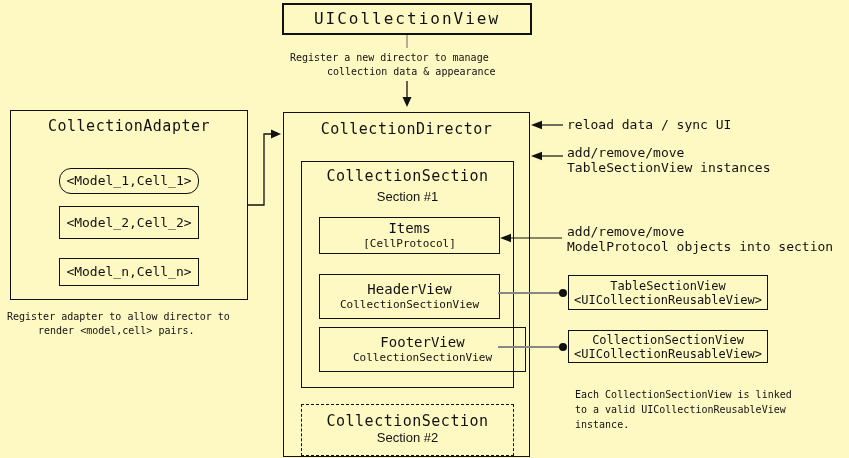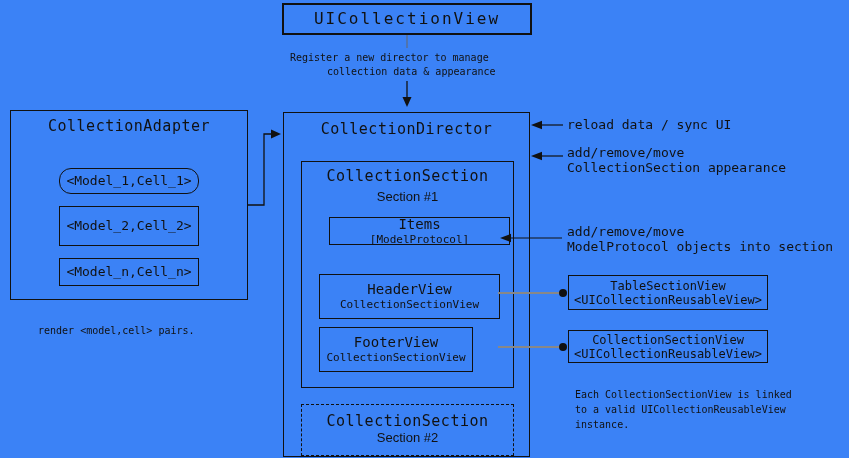--- a/index.html
+++ b/index.html
@@ -1,18 +1,18 @@
 <!DOCTYPE html>
 <html><head>
 <meta charset="utf-8">
 <style>
   * { margin:0; padding:0; box-sizing:border-box; }
   html,body { background:#ffffff; }
   body { font-family:"DejaVu Sans Mono", monospace; color:#111; }
-  #canvas { position:relative; width:849px; height:458px; background:#3b82f6; overflow:hidden; }
+  #canvas { position:relative; width:849px; height:458px; background:#fef9c3; overflow:hidden; }
   .box { position:absolute; border:1px solid #111; background:transparent; }
   .center-col { display:flex; flex-direction:column; align-items:center; justify-content:center; text-align:center; }
   .abs { position:absolute; }
 
   .t-big   { font-size:16px; letter-spacing:2px; line-height:28px; }
   .t-title { font-size:15px; letter-spacing:0.5px; line-height:18px; }
   .t-sub   { font-size:11px; line-height:14px; }
   .t-cell  { font-size:13px; line-height:16px; }
   .t-inner { font-size:14px; line-height:17px; }
   .t-sans  { font-family:"Liberation Sans", sans-serif; font-size:13px; line-height:16px; }
@@ -27,23 +27,23 @@
   #adapter .subtitle { position:absolute; top:24px; left:0; width:100%; text-align:center; }
   .model-cell { position:absolute; left:48px; width:140px; text-align:center; }
 
   #director { left:283px; top:112px; width:247px; height:345px; }
   #director > .title { position:absolute; top:7px; left:0; width:100%; text-align:center; }
 
   #section1 { left:17px; top:48px; width:213px; height:227px; }
   #section1 > .title { position:absolute; top:5px; left:0; width:100%; text-align:center; }
   #section1 > .subtitle { position:absolute; top:27px; left:0; width:100%; text-align:center; }
 
-  #items-box  { left:27px; top:55px;  width:181px; height:28px; }
+  #items-box  { left:17px; top:55px;  width:181px; height:37px; }
   #header-box { left:17px; top:112px; width:181px; height:45px; }
-  #footer-box { left:17px; top:165px; width:154px; height:45px; }
+  #footer-box { left:17px; top:165px; width:207px; height:45px; }
 
   #section2 { left:17px; top:291px; width:213px; height:52px; border-style:dashed; }
   #section2 > .title { position:absolute; top:7px; left:0; width:100%; text-align:center; }
   #section2 > .subtitle { position:absolute; top:25px; left:0; width:100%; text-align:center; }
 
   #table-box { left:568px; top:275px; width:200px; height:35px; }
   #csv-box   { left:568px; top:330px; width:200px; height:33px; }
 
   #connectors { position:absolute; left:0; top:0; width:849px; height:458px; pointer-events:none; }
 </style>
@@ -57,40 +57,41 @@
   </div>
 
   <span class="abs t-note" style="left:290px; top:51px;">Register a new director to manage</span>
   <span class="abs t-note" style="left:327px; top:65px;">collection data &amp; appearance</span>
 
   <div id="adapter" class="box">
     <div class="title t-title">CollectionAdapter</div>
     <div class="box model-cell t-cell center-col" style="top:57px; height:26px;border-radius:12px;">
       <span>&lt;Model_1,Cell_1&gt;</span>
     </div>
-    <div class="box model-cell t-cell center-col" style="top:95px; height:40px;">
+    <div class="box model-cell t-cell center-col" style="top:95px; height:33px;">
       <span>&lt;Model_2,Cell_2&gt;</span>
     </div>
     <div class="box model-cell t-cell center-col" style="top:147px; height:28px;">
       <span>&lt;Model_n,Cell_n&gt;</span>
     </div>
   </div>
 
+  <span class="abs t-note" style="left:7px;  top:310px;">Register adapter to allow director to</span>
   <span class="abs t-note" style="left:38px; top:324px;">render &lt;model,cell&gt; pairs.</span>
 
   <div id="director" class="box">
     <div class="title t-title">CollectionDirector</div>
 
     <div id="section1" class="box">
       <div class="title t-title">CollectionSection</div>
       <div class="subtitle t-sans">Section #1</div>
 
       <div id="items-box" class="box center-col">
         <span class="t-inner">Items</span>
-        <span class="t-sub">[ModelProtocol]</span>
+        <span class="t-sub">[CellProtocol]</span>
       </div>
 
       <div id="header-box" class="box center-col">
         <span class="t-inner">HeaderView</span>
         <span class="t-sub">CollectionSectionView</span>
       </div>
 
       <div id="footer-box" class="box center-col">
         <span class="t-inner">FooterView</span>
         <span class="t-sub">CollectionSectionView</span>
@@ -99,21 +100,21 @@
 
     <div id="section2" class="box">
       <div class="title t-title">CollectionSection</div>
       <div class="subtitle t-sans">Section #2</div>
     </div>
   </div>
 
   <span class="abs t-label" style="left:567px; top:117px;">reload data / sync UI</span>
   <div class="abs t-label" style="left:567px; top:145px;">
     <span style="display:block;">add/remove/move</span>
-    <span style="display:block;">CollectionSection appearance</span>
+    <span style="display:block;">TableSectionView instances</span>
   </div>
   <div class="abs t-label" style="left:567px; top:224px;">
     <span style="display:block;">add/remove/move</span>
     <span style="display:block;">ModelProtocol objects into section</span>
   </div>
 
   <div id="table-box" class="box center-col t-rbox">
     <span>TableSectionView</span>
     <span>&lt;UICollectionReusableView&gt;</span>
   </div>

